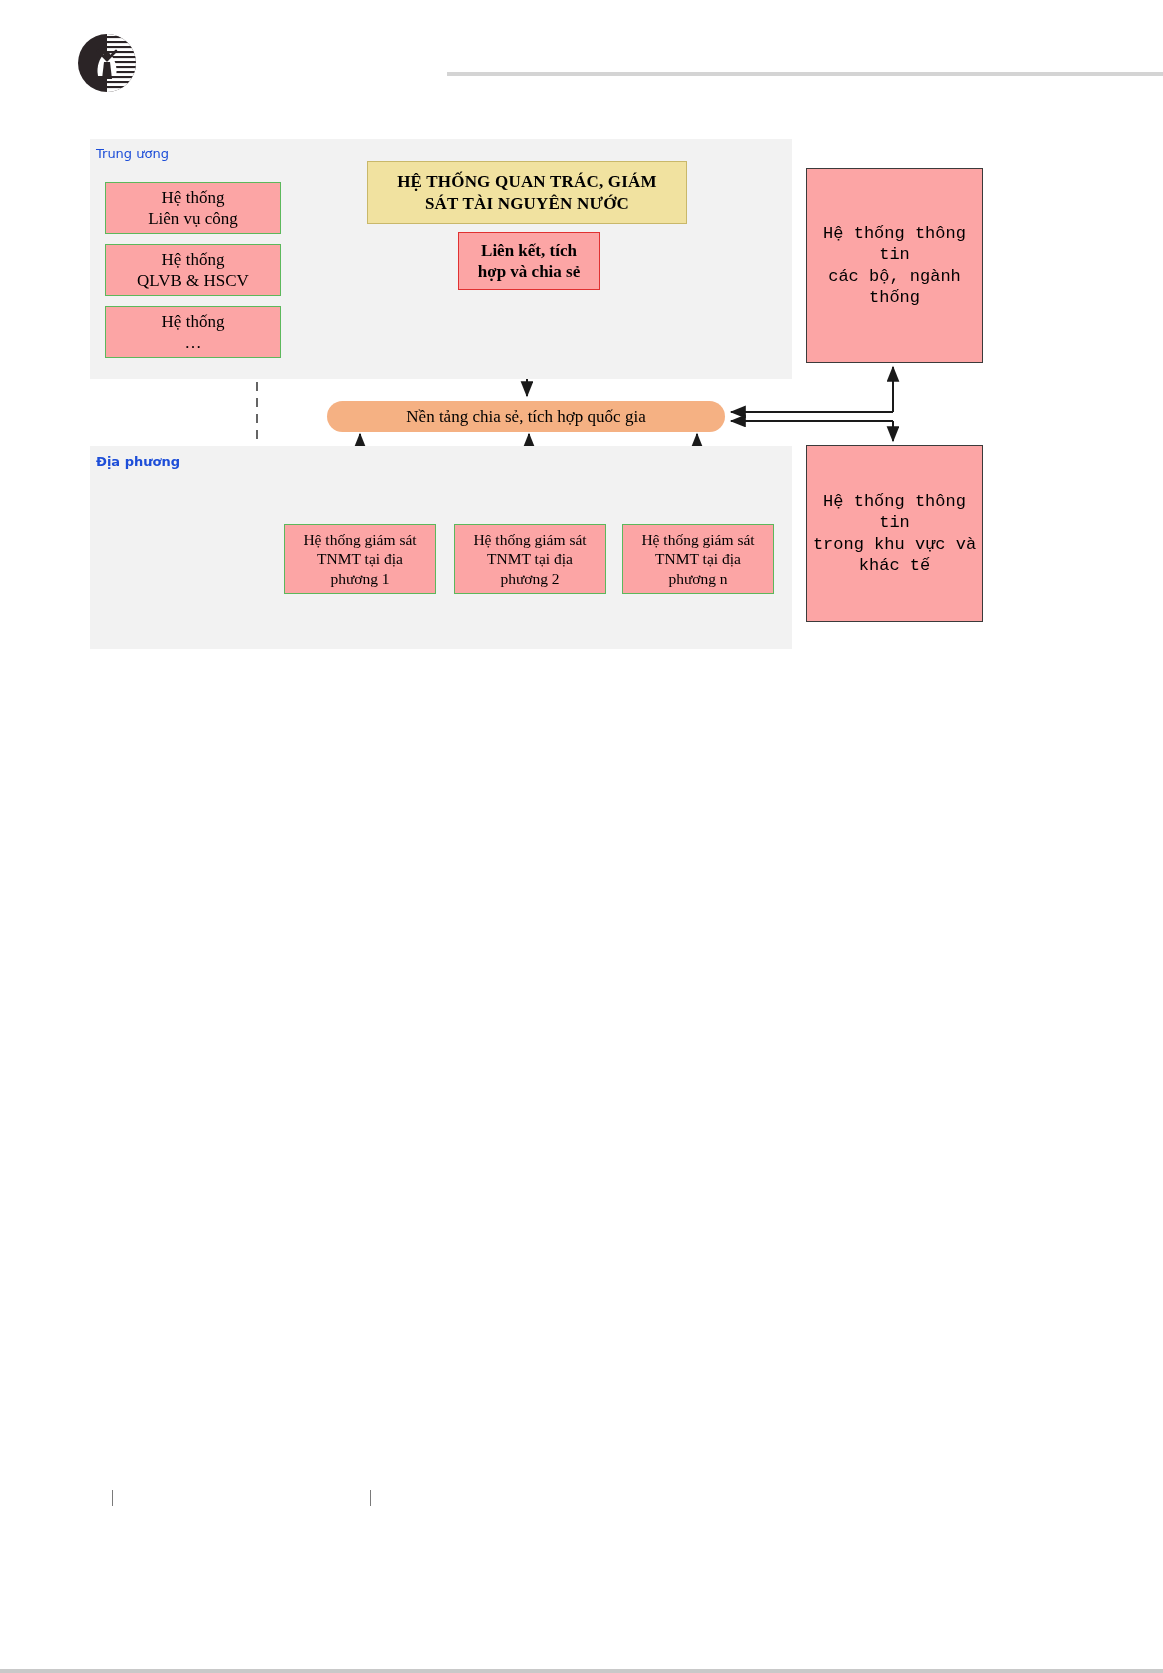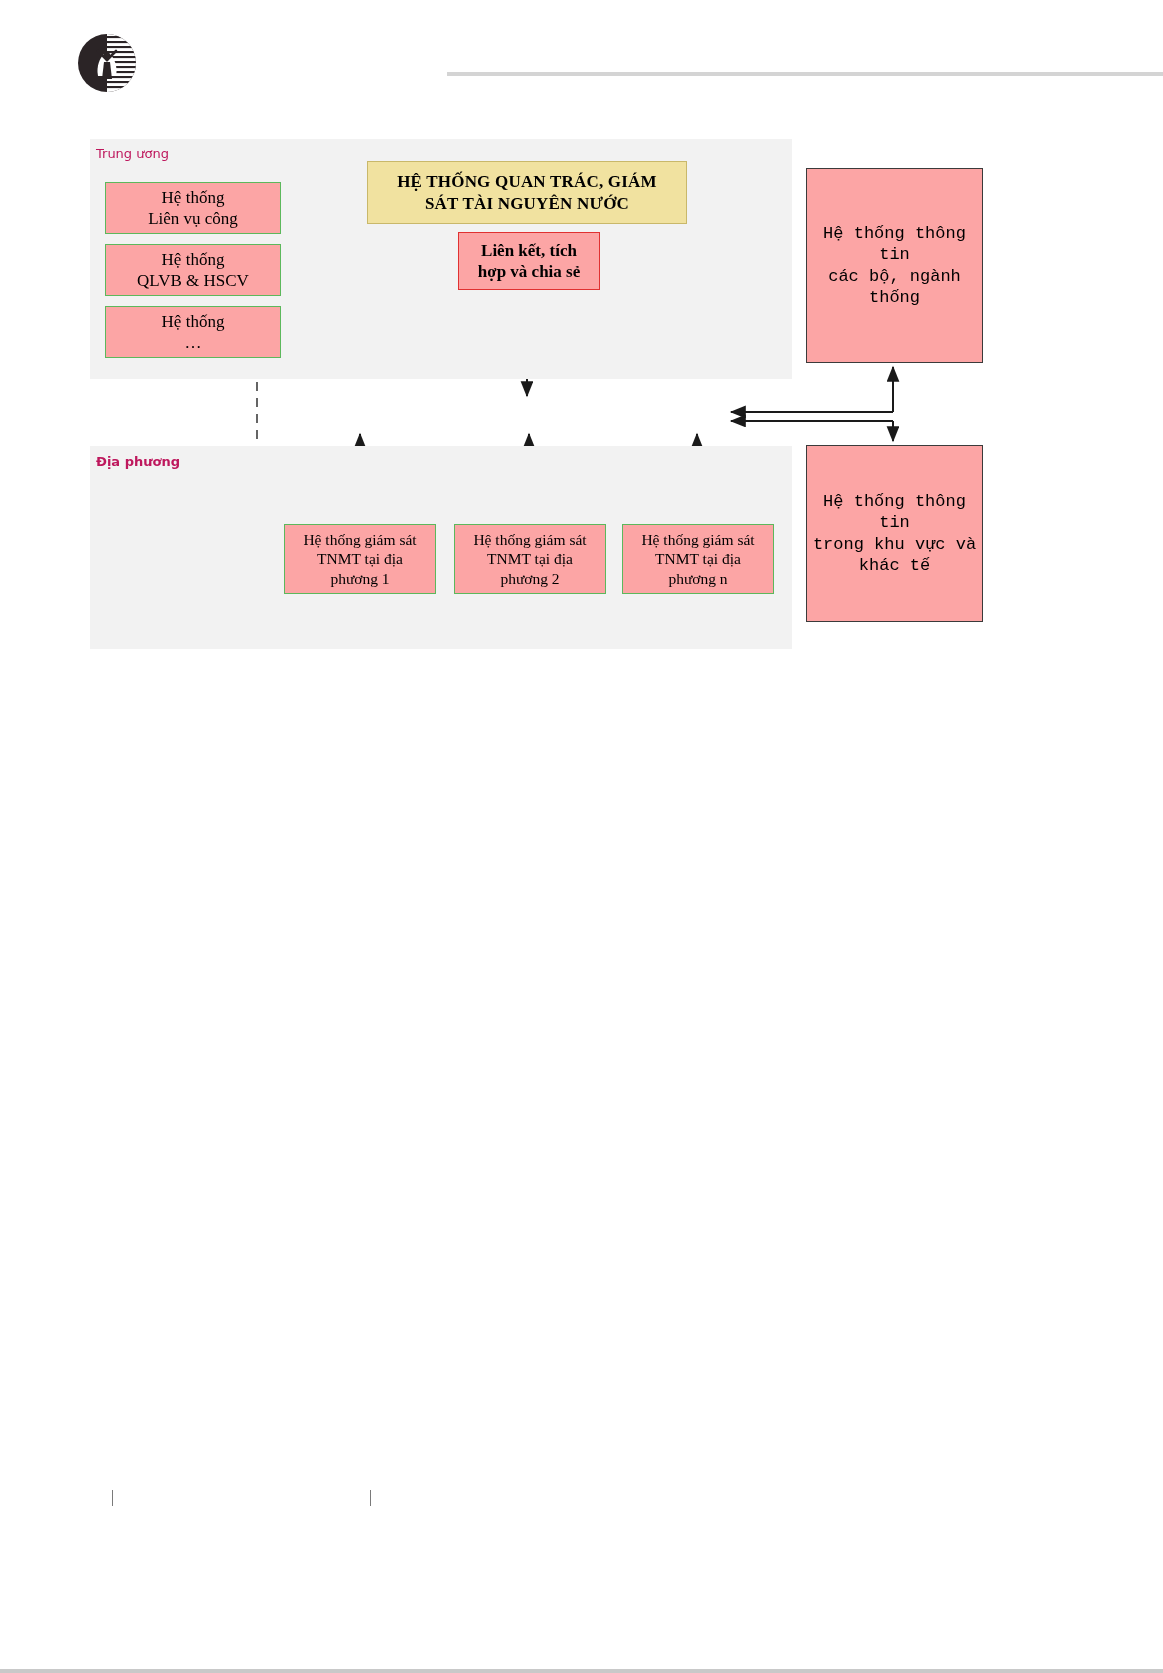--- a/index.html
+++ b/index.html
@@ -15,21 +15,21 @@
   
   #diagram{position:absolute;left:0;top:0;width:1163px;height:700px;}
   #diagram svg{position:absolute;left:0;top:0;}
 
   
   .panel{position:absolute;background:#f2f2f2;}
   #panel-central{left:90px;top:139px;width:702px;height:240px;}
   #panel-local{left:90px;top:446px;width:702px;height:203px;}
   .panel-label{
     position:absolute;font-family:"DejaVu Sans",sans-serif;
-    font-size:13px;color:#be185d;white-space:nowrap;
+    font-size:13px;color:#1d4ed8;white-space:nowrap;
   }
   #label-central{left:96px;top:146px;}
   #label-local{left:96px;top:454px;font-weight:bold;}
 
   
   .node{
     position:absolute;box-sizing:border-box;
     display:flex;align-items:center;justify-content:center;
     text-align:center;line-height:1.25;color:#000;
     background:#fca5a5;
@@ -188,20 +188,23 @@
     </span>
   </div>
 
   <div class="node" id="node-lienket">
     <span>
       <span>Liên kết, tích</span><br>
       <span>hợp và chia sẻ</span>
     </span>
   </div>
 
+  <div class="node" id="node-nentang">
+    <span>Nền tảng chia sẻ, tích hợp quốc gia</span>
+  </div>
 
   <div class="node plain" id="node-bonganh">
     <span>
       <span>Hệ thống thông tin</span><br>
       <span>các bộ, ngành thống</span>
     </span>
   </div>
   <div class="node plain" id="node-quocte">
     <span>
       <span>Hệ thống thông tin</span><br>

